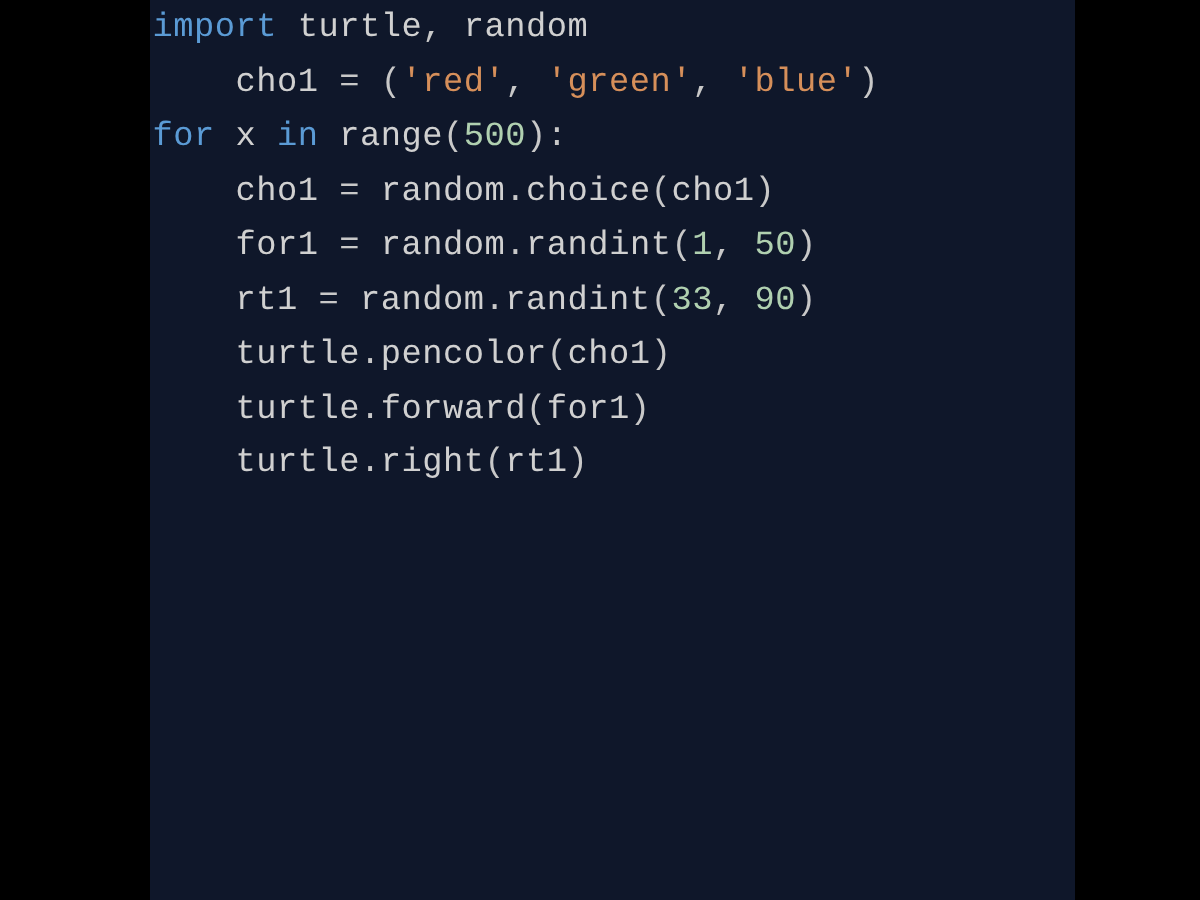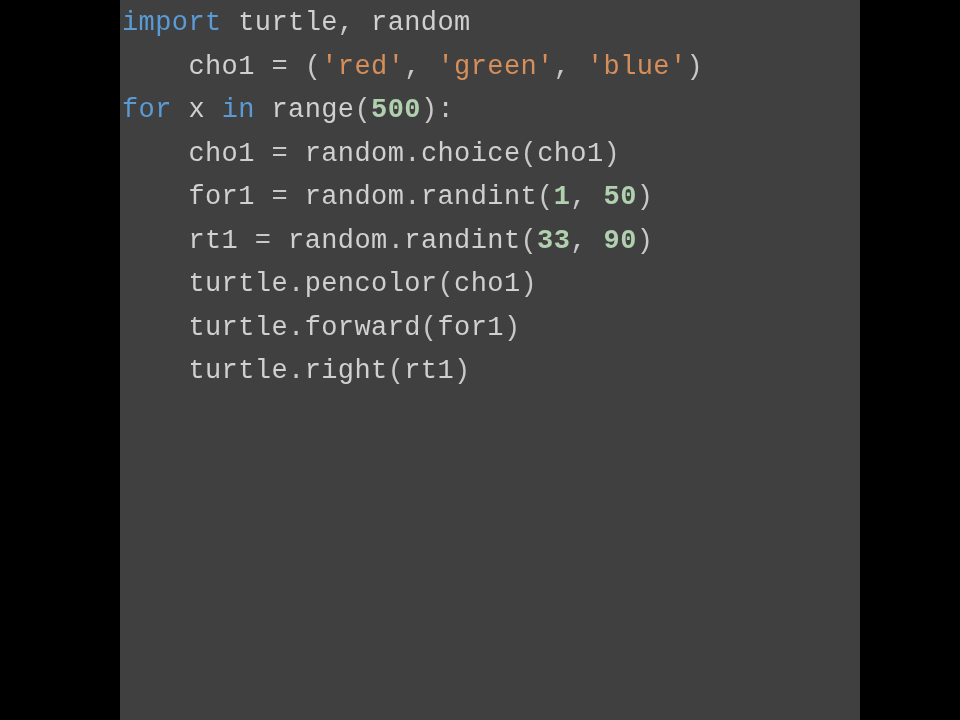--- a/index.html
+++ b/index.html
@@ -9,35 +9,35 @@
       background: #000;
       overflow: hidden;
       font-family: 'Menlo', 'Consolas', 'Courier New', monospace;
     }
     .editor-wrap {
       position: absolute;
       left: 120px;
       top: 0;
       width: 740px;
       height: 720px;
-      background: #404040;
+      background: #0f172a;
       padding-top: 2px;
       padding-left: 2px;
     }
     .code {
       font-size: 27px;
       line-height: 43.5px;
       white-space: pre;
       color: #d0d0d0;
       filter: blur(0.4px);
       letter-spacing: 0.4px;
     }
     .kw { color: #5b9bd5; }
     .str { color: #d68f5a; }
-    .num { color: #b0d0b0; font-weight: bold; }
+    .num { color: #b0d0b0; }
     .punct { color: #c8c8c8; }
   </style>
 </head>
 <body>
 
 <div class="editor-wrap">
   <div class="code" id="code-block"><div><span class="kw">import</span><span> turtle</span><span class="punct">, </span><span>random</span></div><div><span>    cho1 </span><span class="punct">= (</span><span class="str">'red'</span><span class="punct">, </span><span class="str">'green'</span><span class="punct">, </span><span class="str">'blue'</span><span class="punct">)</span></div><div><span class="kw">for</span><span> x </span><span class="kw">in</span><span> range</span><span class="punct">(</span><span class="num">500</span><span class="punct">):</span></div><div><span>    cho1 </span><span class="punct">= </span><span>random</span><span class="punct">.</span><span>choice</span><span class="punct">(</span><span>cho1</span><span class="punct">)</span></div><div><span>    for1 </span><span class="punct">= </span><span>random</span><span class="punct">.</span><span>randint</span><span class="punct">(</span><span class="num">1</span><span class="punct">, </span><span class="num">50</span><span class="punct">)</span></div><div><span>    rt1 </span><span class="punct">= </span><span>random</span><span class="punct">.</span><span>randint</span><span class="punct">(</span><span class="num">33</span><span class="punct">, </span><span class="num">90</span><span class="punct">)</span></div><div><span>    turtle</span><span class="punct">.</span><span>pencolor</span><span class="punct">(</span><span>cho1</span><span class="punct">)</span></div><div><span>    turtle</span><span class="punct">.</span><span>forward</span><span class="punct">(</span><span>for1</span><span class="punct">)</span></div><div><span>    turtle</span><span class="punct">.</span><span>right</span><span class="punct">(</span><span>rt1</span><span class="punct">)</span></div></div>
 </div>
 
 </body></html>

